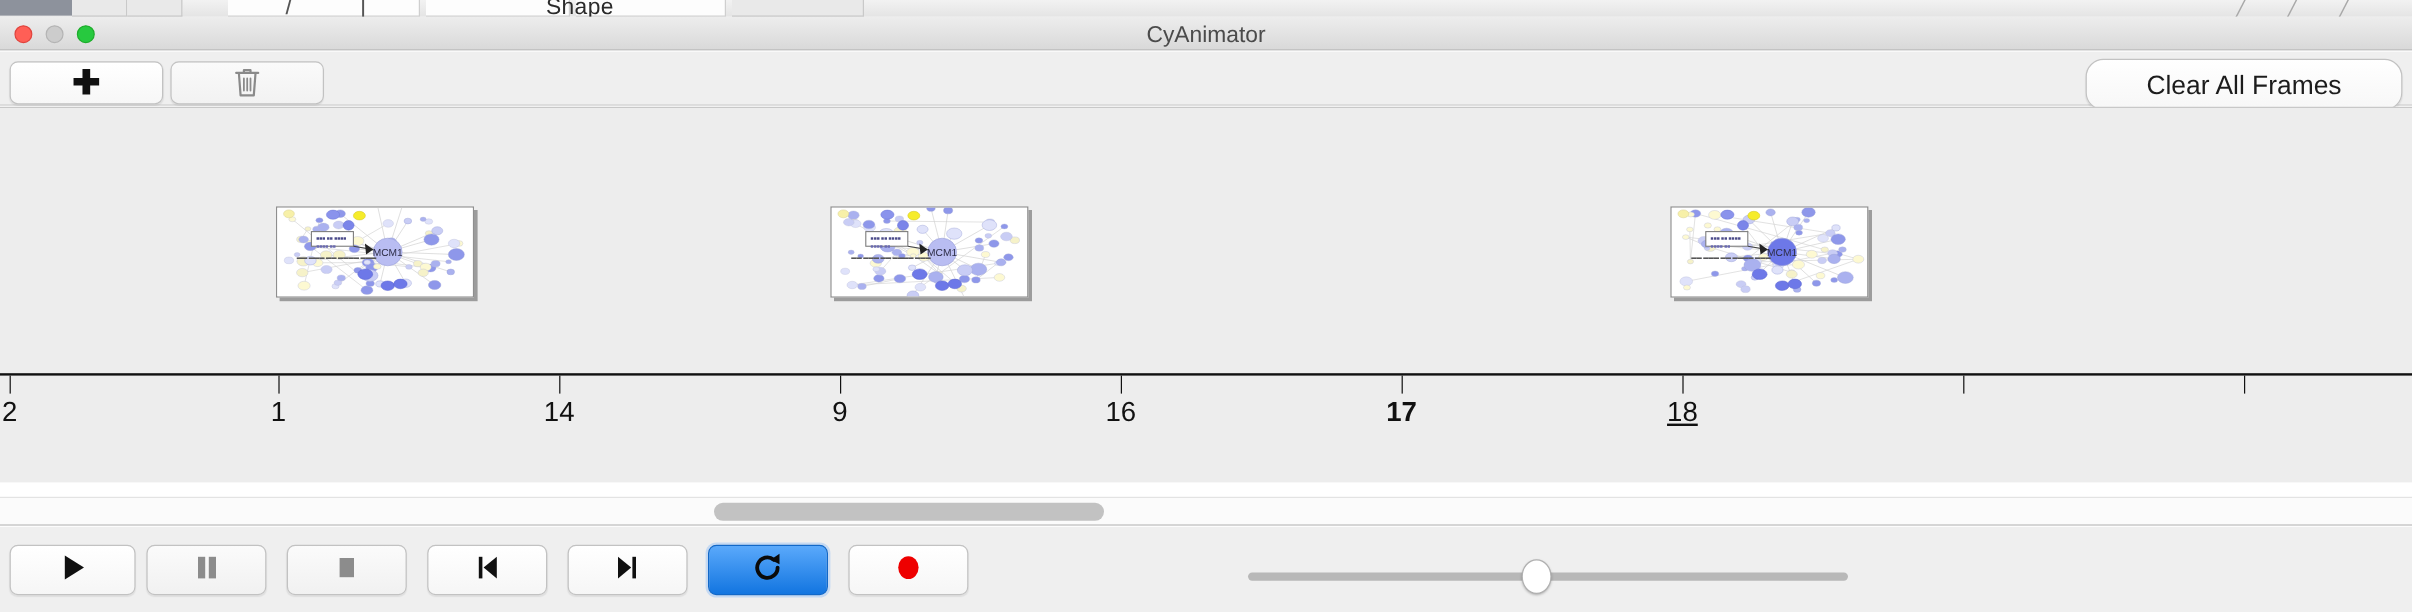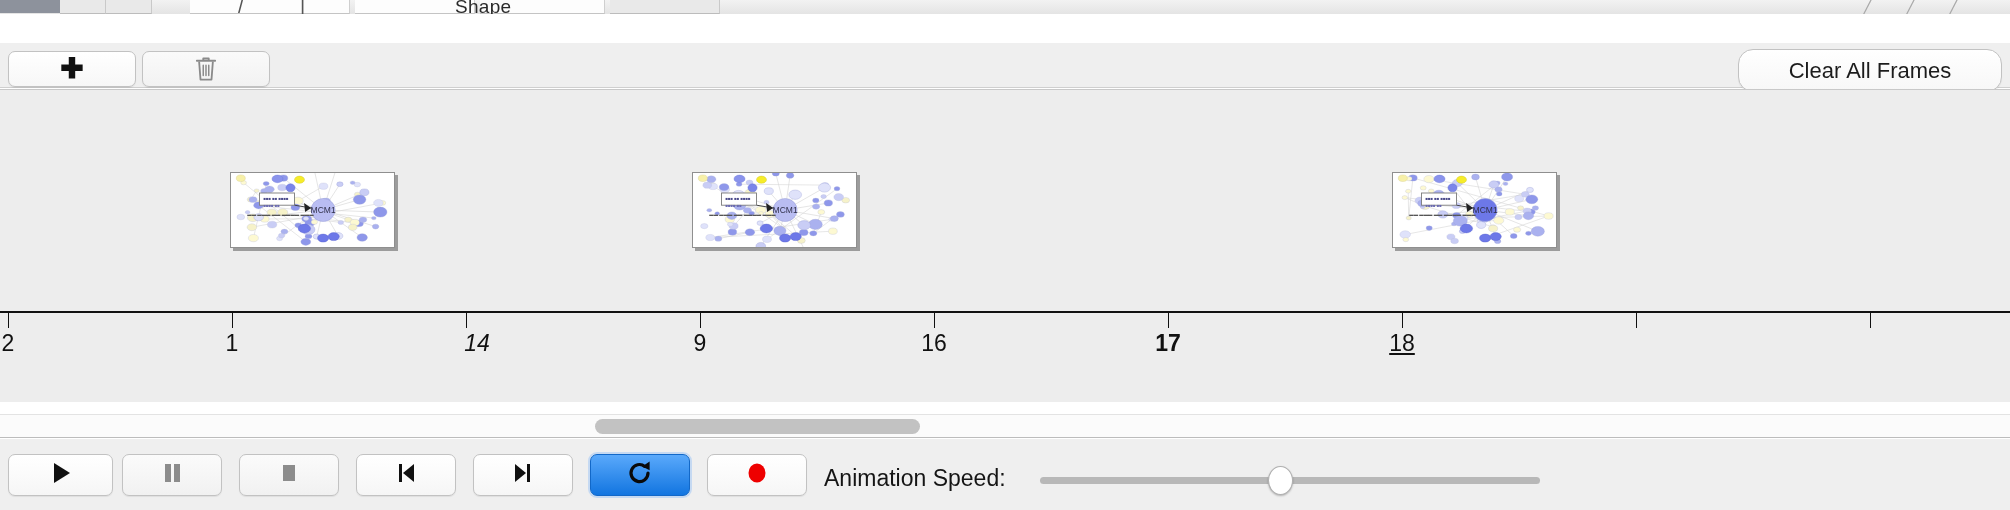--- a/index.html
+++ b/index.html
@@ -157,20 +157,28 @@
     <div class="bg-white" style="left:190px; width:160px;"></div>
     <div class="bg-white" style="left:355px; width:120px;"></div>
     <div class="bg-white" style="left:480px; width:125px;"></div>
     <div class="bg-chip" style="left:610px; width:110px;"></div>
     <div class="bg-glyph" style="left:238px; top:-5px;">/</div>
     <div class="bg-glyph" style="left:300px; top:-5px;">|</div>
     <span class="bg-text" style="left:455px;">Shape</span>
     <div class="bg-arrows">╱╱╱</div>
   </div>
 
+  <div class="titlebar">
+    <div class="traffic">
+      <div class="dot red"></div>
+      <div class="dot yellow"></div>
+      <div class="dot green"></div>
+    </div>
+    <div class="win-title">CyAnimator</div>
+  </div>
 
   <div class="toolbar">
     <div class="btn" id="add-frame-btn">
       <span class="plus-icon">✚</span>
     </div>
     <div class="btn flat" id="del-frame-btn">
       <svg class="trash-icon" viewBox="0 0 24 28">
         <path d="M2 5 H22" stroke="#8a8a8a" stroke-width="2" fill="none" stroke-linecap="round"></path>
         <path d="M9 5 V2.5 H15 V5" stroke="#8a8a8a" stroke-width="2" fill="none" stroke-linejoin="round"></path>
         <path d="M4.5 6 L6 25.5 H18 L19.5 6" stroke="#8a8a8a" stroke-width="2" fill="none" stroke-linejoin="round"></path>
@@ -528,21 +536,21 @@
         </div>
       </div>
 
     <div class="axis"></div>
     <div id="ticks">
         <div class="tick" style="left: 8px;"></div>
         <div class="tick-label" style="left: 8px;">2</div>
         <div class="tick" style="left: 232px;"></div>
         <div class="tick-label" style="left: 232px;">1</div>
         <div class="tick" style="left: 466px;"></div>
-        <div class="tick-label" style="left: 477px; font-style: italic;">14</div>
+        <div class="tick-label" style="left: 466px;">14</div>
         <div class="tick" style="left: 700px;"></div>
         <div class="tick-label" style="left: 700px;">9</div>
         <div class="tick" style="left: 934px;"></div>
         <div class="tick-label" style="left: 934px;">16</div>
         <div class="tick" style="left: 1168px;"></div>
         <div class="tick-label" style="left: 1168px; font-weight: bold;">17</div>
         <div class="tick" style="left: 1402px;"></div>
         <div class="tick-label" style="left: 1402px; text-decoration: underline;">18</div>
         <div class="tick" style="left: 1636px;"></div>
         <div class="tick" style="left: 1870px;"></div>
@@ -589,18 +597,17 @@
               <path d="M22 14 a8.5 8.5 0 1 1 -3.2 -6.6" stroke="#0a0a0a" stroke-width="3.2" fill="none" stroke-linecap="round"></path>
               <polygon points="23.6,2.5 23.6,11.2 16.2,7.4" fill="#0a0a0a"></polygon>
             </svg></span>
         </div>
         <div class="cbtn" style="left: 707px; width: 100px;">
           <span><svg width="26" height="26" viewBox="0 0 26 26">
               <ellipse cx="13" cy="13" rx="8.5" ry="9.5" fill="#ee0000"></ellipse>
             </svg></span>
         </div>
       </div>
-    <div class="speed-label" id="speed-label" style="left: 824px;">Animation Speed:</div>
     <div class="slider" id="speed-slider" style="left: 1040px; width: 500px;"></div>
     <div class="slider-thumb" id="speed-thumb" style="left: 1268px;"></div>
   </div>
 
 </div>
 
 </body></html>

